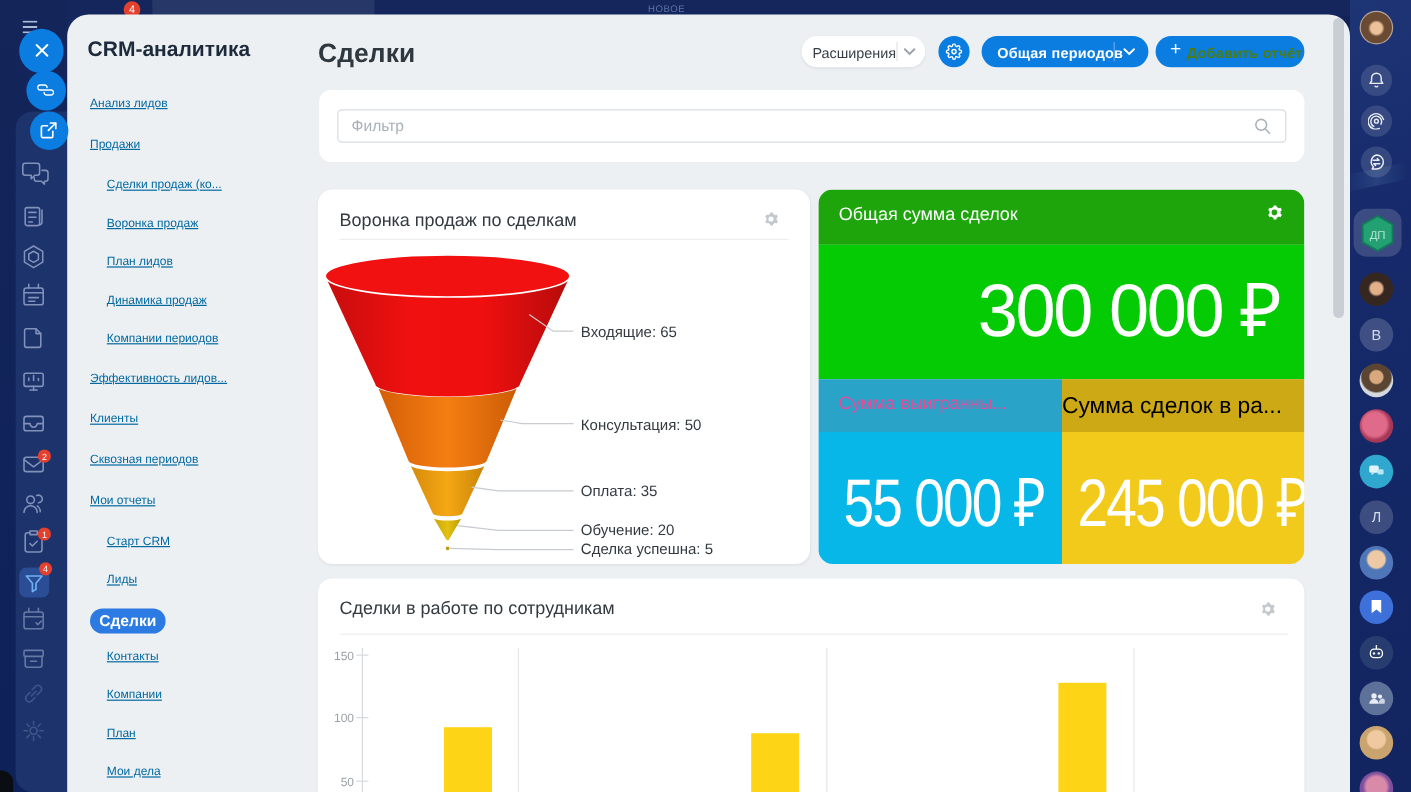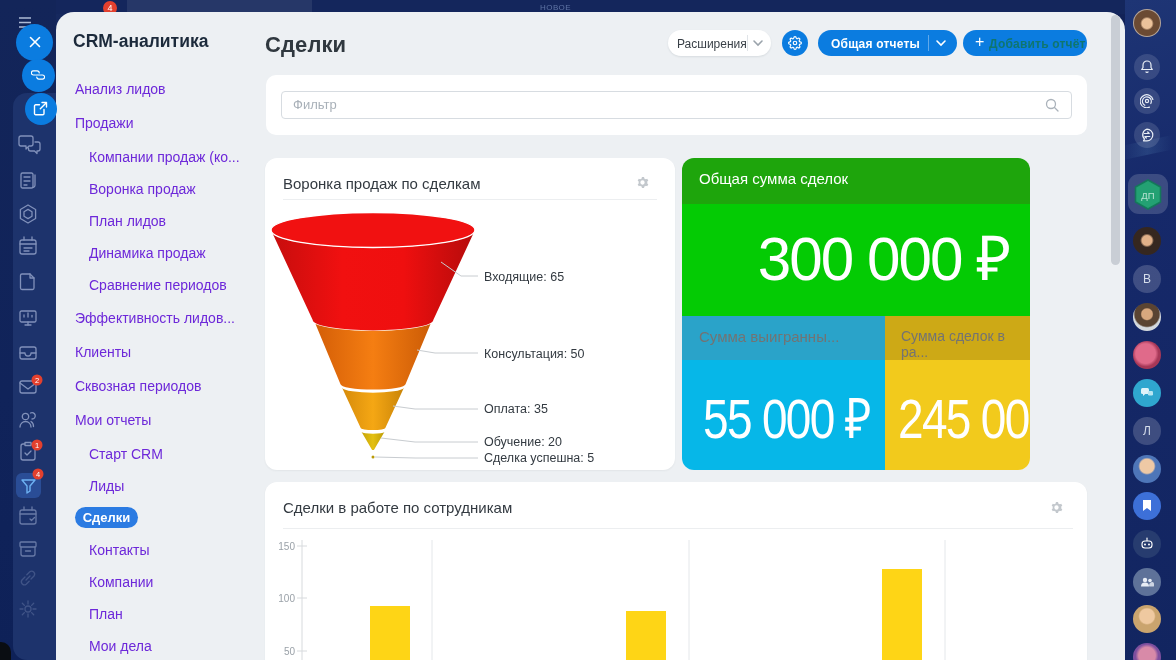--- a/index.html
+++ b/index.html
@@ -17,44 +17,44 @@
   #topbar { left:56px; top:0; width:1069px; height:14px; background:#14265c; }
   #rightstrip { left:1125px; top:0; width:51px; height:660px; }
 
   
   #panel { left:56px; top:12px; width:1069px; height:648px;
     background:#edf0f3; border-radius:18px 18px 0 0; }
 
   .card { position:absolute; background:#fff; border-radius:12px;
           box-shadow:0 1px 2px rgba(50,60,70,.06); }
 
-  .menu-item { position:absolute; font-size:14px; color:#6d28d9; white-space:nowrap; }
+  .menu-item { position:absolute; font-size:10px; color:#0369a1; white-space:nowrap;text-decoration:underline; }
 </style>
 </head>
 <body>
   <div id="leftstrip" class="abs"></div>
   <div id="lefticons" class="abs"></div>
   <div id="topbar" class="abs"></div>
   <div id="rightstrip" class="abs" style="left:1125px;top:0;width:51px;height:660px;background:linear-gradient(165deg,#1e3575 0%,#16296a 30%,#122560 100%);"></div>
   <div class="abs" style="left:1122px;top:140px;width:56px;height:14px;background:linear-gradient(100deg,rgba(130,200,235,0) 0%,rgba(130,200,235,.14) 45%,rgba(130,200,235,0) 90%);transform:rotate(-12deg);"></div>
 
   <div class="abs" style="left:127px;top:0;width:185px;height:13px;border-radius:0 0 0 0;background:rgba(255,255,255,.08);"></div>
   <div class="abs" style="left:103px;top:1px;width:14px;height:14px;border-radius:50%;background:#e3402e;color:#fff;font-size:9px;text-align:center;line-height:14px;">4</div>
   <div class="abs" style="left:540px;top:3px;color:#5f74a5;font-size:8px;letter-spacing:.5px;">НОВОЕ</div>
 
   <div id="panel" class="abs"></div>
 
   <div class="abs" style="left:73px;top:31px;font-size:17.5px;font-weight:bold;color:#1c2a3b;">CRM-аналитика</div>
   <div class="menu-item" style="left:75px;top:81px;">Анализ лидов</div>
   <div class="menu-item" style="left:75px;top:115px;">Продажи</div>
-  <div class="menu-item" style="left:89px;top:149px;">Компании продаж (ко...</div>
+  <div class="menu-item" style="left:89px;top:149px;">Сделки продаж (ко...</div>
   <div class="menu-item" style="left:89px;top:181px;">Воронка продаж</div>
   <div class="menu-item" style="left:89px;top:213px;">План лидов</div>
   <div class="menu-item" style="left:89px;top:245px;">Динамика продаж</div>
-  <div class="menu-item" style="left:89px;top:277px;">Сравнение периодов</div>
+  <div class="menu-item" style="left:89px;top:277px;">Компании периодов</div>
   <div class="menu-item" style="left:75px;top:310px;">Эффективность лидов...</div>
   <div class="menu-item" style="left:75px;top:344px;">Клиенты</div>
   <div class="menu-item" style="left:75px;top:378px;">Сквозная периодов</div>
   <div class="menu-item" style="left:75px;top:412px;">Мои отчеты</div>
   <div class="menu-item" style="left:89px;top:446px;">Старт CRM</div>
   <div class="menu-item" style="left:89px;top:478px;">Лиды</div>
   <div class="abs" style="left:75px;top:507px;width:63px;height:21px;border-radius:11px;background:#2b7be2;color:#fff;font-size:13px;font-weight:bold;text-align:center;line-height:21px;">Сделки</div>
   <div class="menu-item" style="left:89px;top:542px;">Контакты</div>
   <div class="menu-item" style="left:89px;top:574px;">Компании</div>
   <div class="menu-item" style="left:89px;top:606px;">План</div>
@@ -69,29 +69,29 @@
     <path d="M2 2 L6 6 L10 2" fill="none" stroke="#9aa3ab" stroke-width="1.6" stroke-linecap="round"></path>
   </svg>
 
   <div class="abs" style="left:782px;top:30px;width:26px;height:26px;border-radius:50%;background:#0b7ce0;"></div>
   <svg class="abs" style="left:788px;top:36px;" width="14" height="14" viewBox="0 0 24 24" fill="none" stroke="#fff" stroke-width="2" stroke-linecap="round" stroke-linejoin="round">
     <circle cx="12" cy="12" r="3"></circle>
     <path d="M19.4 15a1.65 1.65 0 0 0 .33 1.82l.06.06a2 2 0 0 1 0 2.83 2 2 0 0 1-2.83 0l-.06-.06a1.65 1.65 0 0 0-1.82-.33 1.65 1.65 0 0 0-1 1.51V21a2 2 0 0 1-2 2 2 2 0 0 1-2-2v-.09A1.65 1.65 0 0 0 9 19.4a1.65 1.65 0 0 0-1.82.33l-.06.06a2 2 0 0 1-2.83 0 2 2 0 0 1 0-2.83l.06-.06a1.65 1.65 0 0 0 .33-1.82 1.65 1.65 0 0 0-1.51-1H3a2 2 0 0 1-2-2 2 2 0 0 1 2-2h.09A1.65 1.65 0 0 0 4.6 9a1.65 1.65 0 0 0-.33-1.82l-.06-.06a2 2 0 0 1 0-2.83 2 2 0 0 1 2.83 0l.06.06a1.65 1.65 0 0 0 1.82.33H9a1.65 1.65 0 0 0 1-1.51V3a2 2 0 0 1 2-2 2 2 0 0 1 2 2v.09a1.65 1.65 0 0 0 1 1.51 1.65 1.65 0 0 0 1.82-.33l.06-.06a2 2 0 0 1 2.83 0 2 2 0 0 1 0 2.83l-.06.06a1.65 1.65 0 0 0-.33 1.82V9a1.65 1.65 0 0 0 1.51 1H21a2 2 0 0 1 2 2 2 2 0 0 1-2 2h-.09a1.65 1.65 0 0 0-1.51 1z"></path>
   </svg>
 
   <div class="abs" style="left:818px;top:30px;width:139px;height:26px;background:#0b7ce0;border-radius:13px;"></div>
-  <div class="abs" style="left:831px;top:37px;font-size:12px;font-weight:bold;letter-spacing:.2px;color:#fff;">Общая отчеты</div>
+  <div class="abs" style="left:831px;top:37px;font-size:12px;font-weight:bold;letter-spacing:.2px;color:#fff;">Общая периодов</div>
   <div class="abs" style="left:928px;top:35px;width:1px;height:16px;background:rgba(255,255,255,.35);"></div>
   <svg class="abs" style="left:935px;top:39px;" width="12" height="8" viewBox="0 0 12 8">
     <path d="M2 2 L6 6 L10 2" fill="none" stroke="#fff" stroke-width="1.6" stroke-linecap="round"></path>
   </svg>
 
   <div class="abs" style="left:963px;top:30px;width:124px;height:26px;background:#0b7ce0;border-radius:13px;"></div>
   <div class="abs" style="left:975px;top:33px;font-size:16px;font-weight:400;color:#fff;">+</div>
-  <div class="abs" style="left:989px;top:37px;font-size:12px;font-weight:bold;letter-spacing:.2px;color:#0f766e;">Добавить отчёт</div>
+  <div class="abs" style="left:989px;top:37px;font-size:12px;font-weight:bold;letter-spacing:.2px;color:#4d7c0f;">Добавить отчёт</div>
 
   <div class="abs" style="left:266px;top:75px;width:821px;height:60px;background:#fff;border-radius:10px;"></div>
   <div class="abs" style="left:281px;top:91px;width:791px;height:28px;background:#fff;border:1px solid #d7dce1;border-radius:4px;"></div>
   <div class="abs" style="left:293px;top:97px;font-size:13px;color:#a8b0b8;">Фильтр</div>
   <svg class="abs" style="left:1044px;top:97px;" width="16" height="16" viewBox="0 0 16 16">
     <circle cx="7" cy="7" r="4.5" fill="none" stroke="#aab2ba" stroke-width="1.3"></circle>
     <path d="M10.5 10.5 L14 14" stroke="#aab2ba" stroke-width="1.3" stroke-linecap="round"></path>
   </svg>
 
   <div class="card" style="left:265px;top:158px;width:410px;height:312px;"></div>
@@ -145,34 +145,34 @@
     </g>
     <g font-size="12.5" fill="#333a41" font-family="Liberation Sans, sans-serif">
       <text x="219" y="81">Входящие: 65</text>
       <text x="219" y="158">Консультация: 50</text>
       <text x="219" y="213">Оплата: 35</text>
       <text x="219" y="246">Обучение: 20</text>
       <text x="219" y="262">Сделка успешна: 5</text>
     </g>
   </svg>
 
-  <div class="abs" style="left:682px;top:158px;width:348px;height:312px;border-radius:12px;overflow:hidden;">
+  <div class="abs" style="left:682px;top:158px;width:405px;height:312px;border-radius:12px;overflow:hidden;text-align:center;">
     <div style="position:absolute;left:0;top:0;width:100%;height:46px;background:#1ea50c;"></div>
     <div style="position:absolute;left:0;top:46px;width:100%;height:112px;background:#04cb04;"></div>
     <div style="position:absolute;left:0;top:158px;width:203px;height:44px;background:#2aa3c9;"></div>
     <div style="position:absolute;left:203px;top:158px;width:202px;height:44px;background:#cda916;"></div>
     <div style="position:absolute;left:0;top:202px;width:203px;height:110px;background:#06b7e8;"></div>
     <div style="position:absolute;left:203px;top:202px;width:202px;height:110px;background:#f2ca1c;"></div>
     <div style="position:absolute;left:17px;top:12px;font-size:15px;color:#fff;">Общая сумма сделок</div>
     <svg style="position:absolute;left:373px;top:12px;" width="14" height="14" viewBox="0 0 24 24">
       <path d="M12 8a4 4 0 1 0 0 8 4 4 0 0 0 0-8zm8.9 4c0 .6-.06 1.2-.17 1.77l2 1.56-2 3.46-2.36-.95a8.9 8.9 0 0 1-3.06 1.77L14.9 22h-4l-.41-2.39a8.9 8.9 0 0 1-3.06-1.77l-2.36.95-2-3.46 2-1.56A8.9 8.9 0 0 1 4.9 12c0-.6.06-1.2.17-1.77l-2-1.56 2-3.46 2.36.95a8.9 8.9 0 0 1 3.06-1.77L10.9 2h4l.41 2.39a8.9 8.9 0 0 1 3.06 1.77l2.36-.95 2 3.46-2 1.56c.11.57.17 1.17.17 1.77z" fill="#fff"></path>
     </svg>
     <div style="position:absolute;right:21px;top:56px;font-size:62px;color:#fff;white-space:nowrap;letter-spacing:-2px;transform:scaleX(.97);transform-origin:right;">300 000 ₽</div>
-    <div style="position:absolute;left:17px;top:170px;font-size:15px;color:#737373;">Сумма выигранны...</div>
-    <div style="position:absolute;left:219px;top:170px;font-size:14px;color:#737373;">Сумма сделок в ра...</div>
+    <div style="position:absolute;left:17px;top:170px;font-size:15px;color:#ec4899;">Сумма выигранны...</div>
+    <div style="position:absolute;left:203px;top:170px;font-size:19px;color:#000000;">Сумма сделок в ра...</div>
     <div style="position:absolute;left:21px;top:220px;font-size:56px;color:#fff;white-space:nowrap;letter-spacing:-2px;transform:scaleX(.82);transform-origin:left;">55 000 ₽</div>
     <div style="position:absolute;left:216px;top:220px;font-size:56px;color:#fff;white-space:nowrap;letter-spacing:-2px;transform:scaleX(.82);transform-origin:left;">245 000 ₽</div>
   </div>
 
   <div class="card" style="left:265px;top:482px;width:822px;height:178px;border-radius:12px 12px 0 0;"></div>
   <div class="abs" style="left:283px;top:499px;font-size:15px;color:#333a41;text-align:center;">Сделки в работе по сотрудникам</div>
   <svg class="abs" style="left:1050px;top:501px;" width="13" height="13" viewBox="0 0 24 24">
     <path d="M12 8a4 4 0 1 0 0 8 4 4 0 0 0 0-8zm8.9 4c0 .6-.06 1.2-.17 1.77l2 1.56-2 3.46-2.36-.95a8.9 8.9 0 0 1-3.06 1.77L14.9 22h-4l-.41-2.39a8.9 8.9 0 0 1-3.06-1.77l-2.36.95-2-3.46 2-1.56A8.9 8.9 0 0 1 4.9 12c0-.6.06-1.2.17-1.77l-2-1.56 2-3.46 2.36.95a8.9 8.9 0 0 1 3.06-1.77L10.9 2h4l.41 2.39a8.9 8.9 0 0 1 3.06 1.77l2.36-.95 2 3.46-2 1.56c.11.57.17 1.17.17 1.77z" fill="#c3c8cd"></path>
   </svg>
   <div class="abs" style="left:283px;top:528px;width:790px;height:1px;background:#eceef0;"></div>

